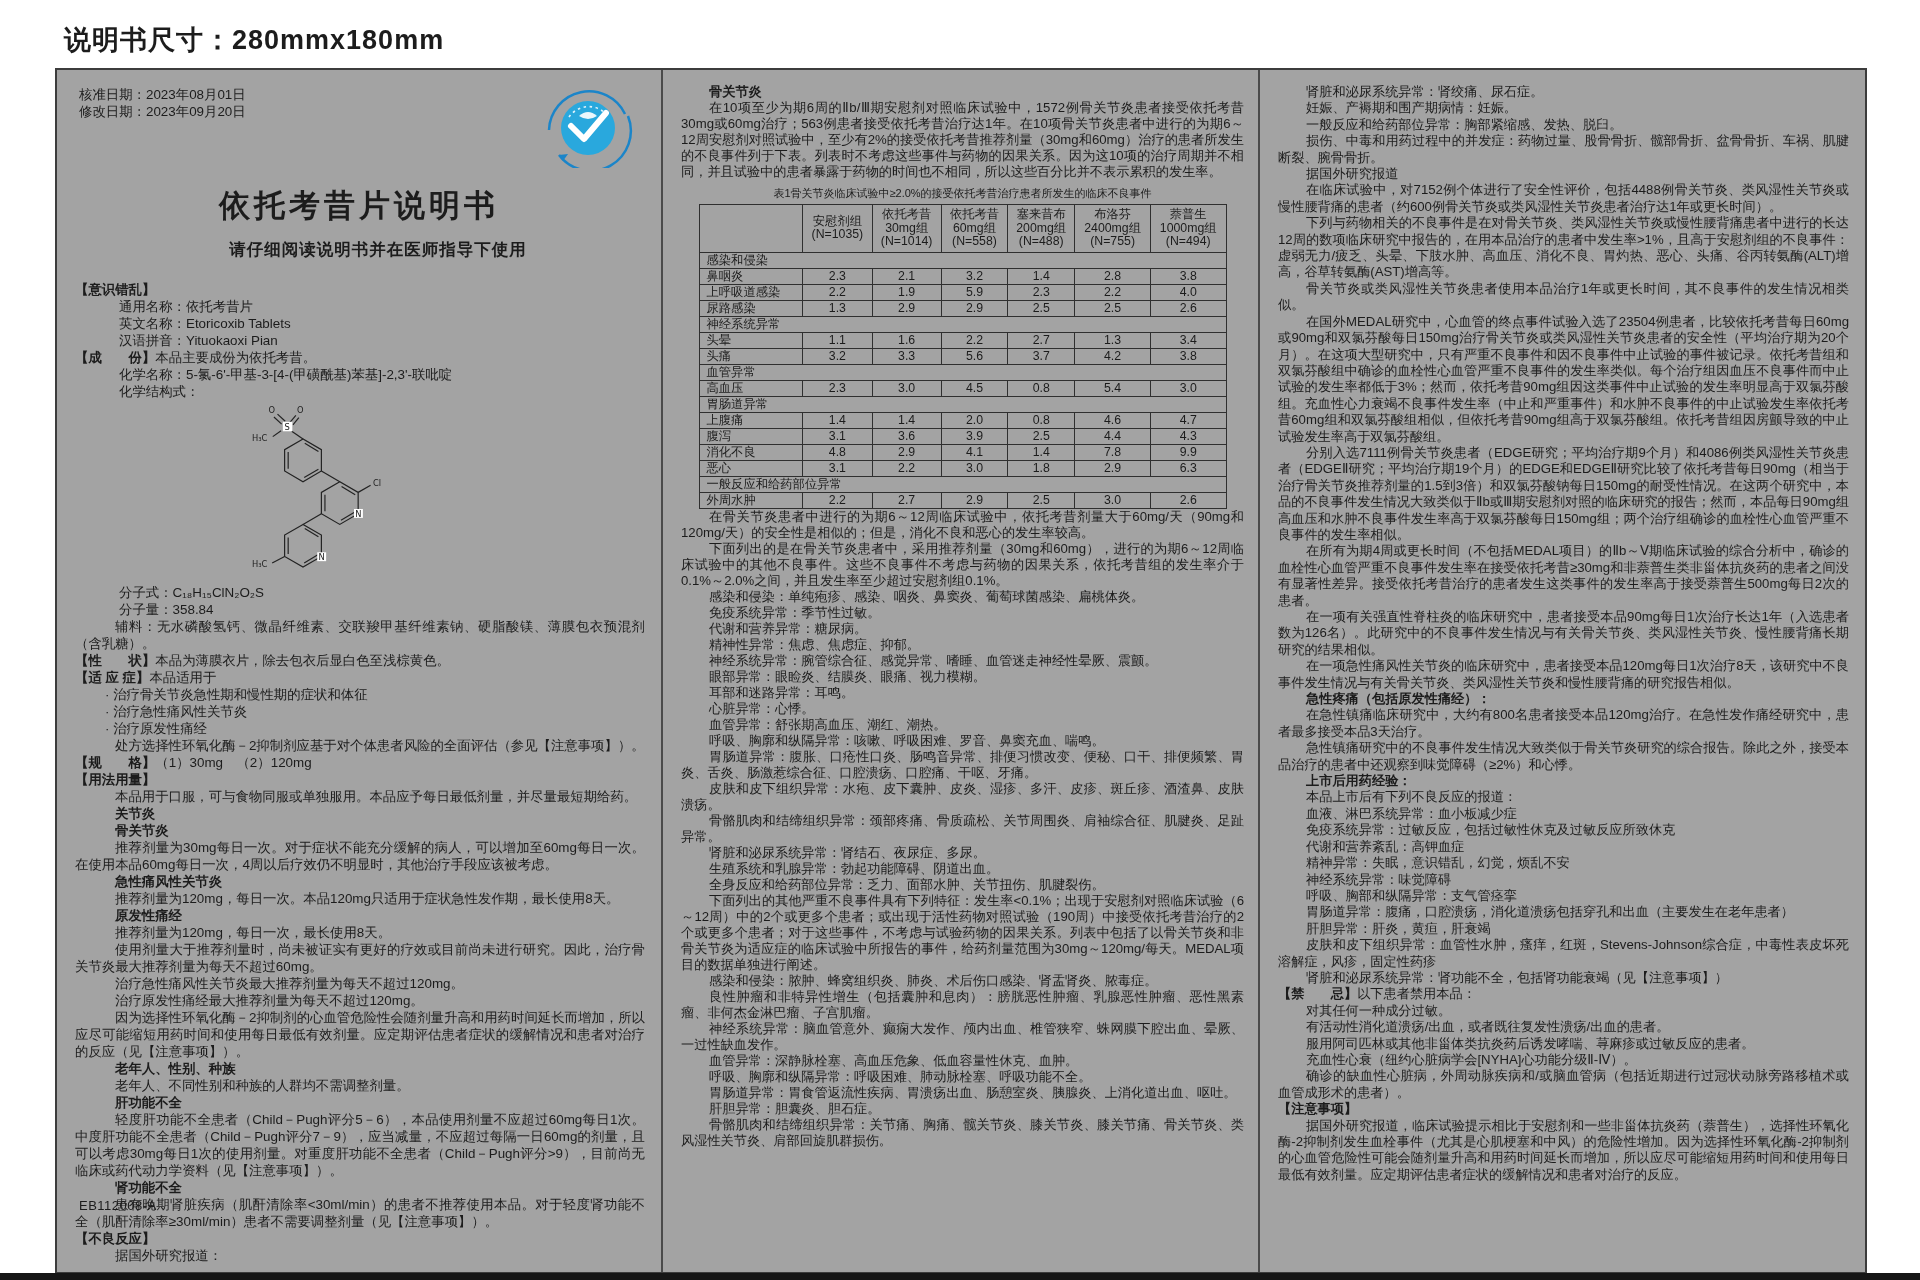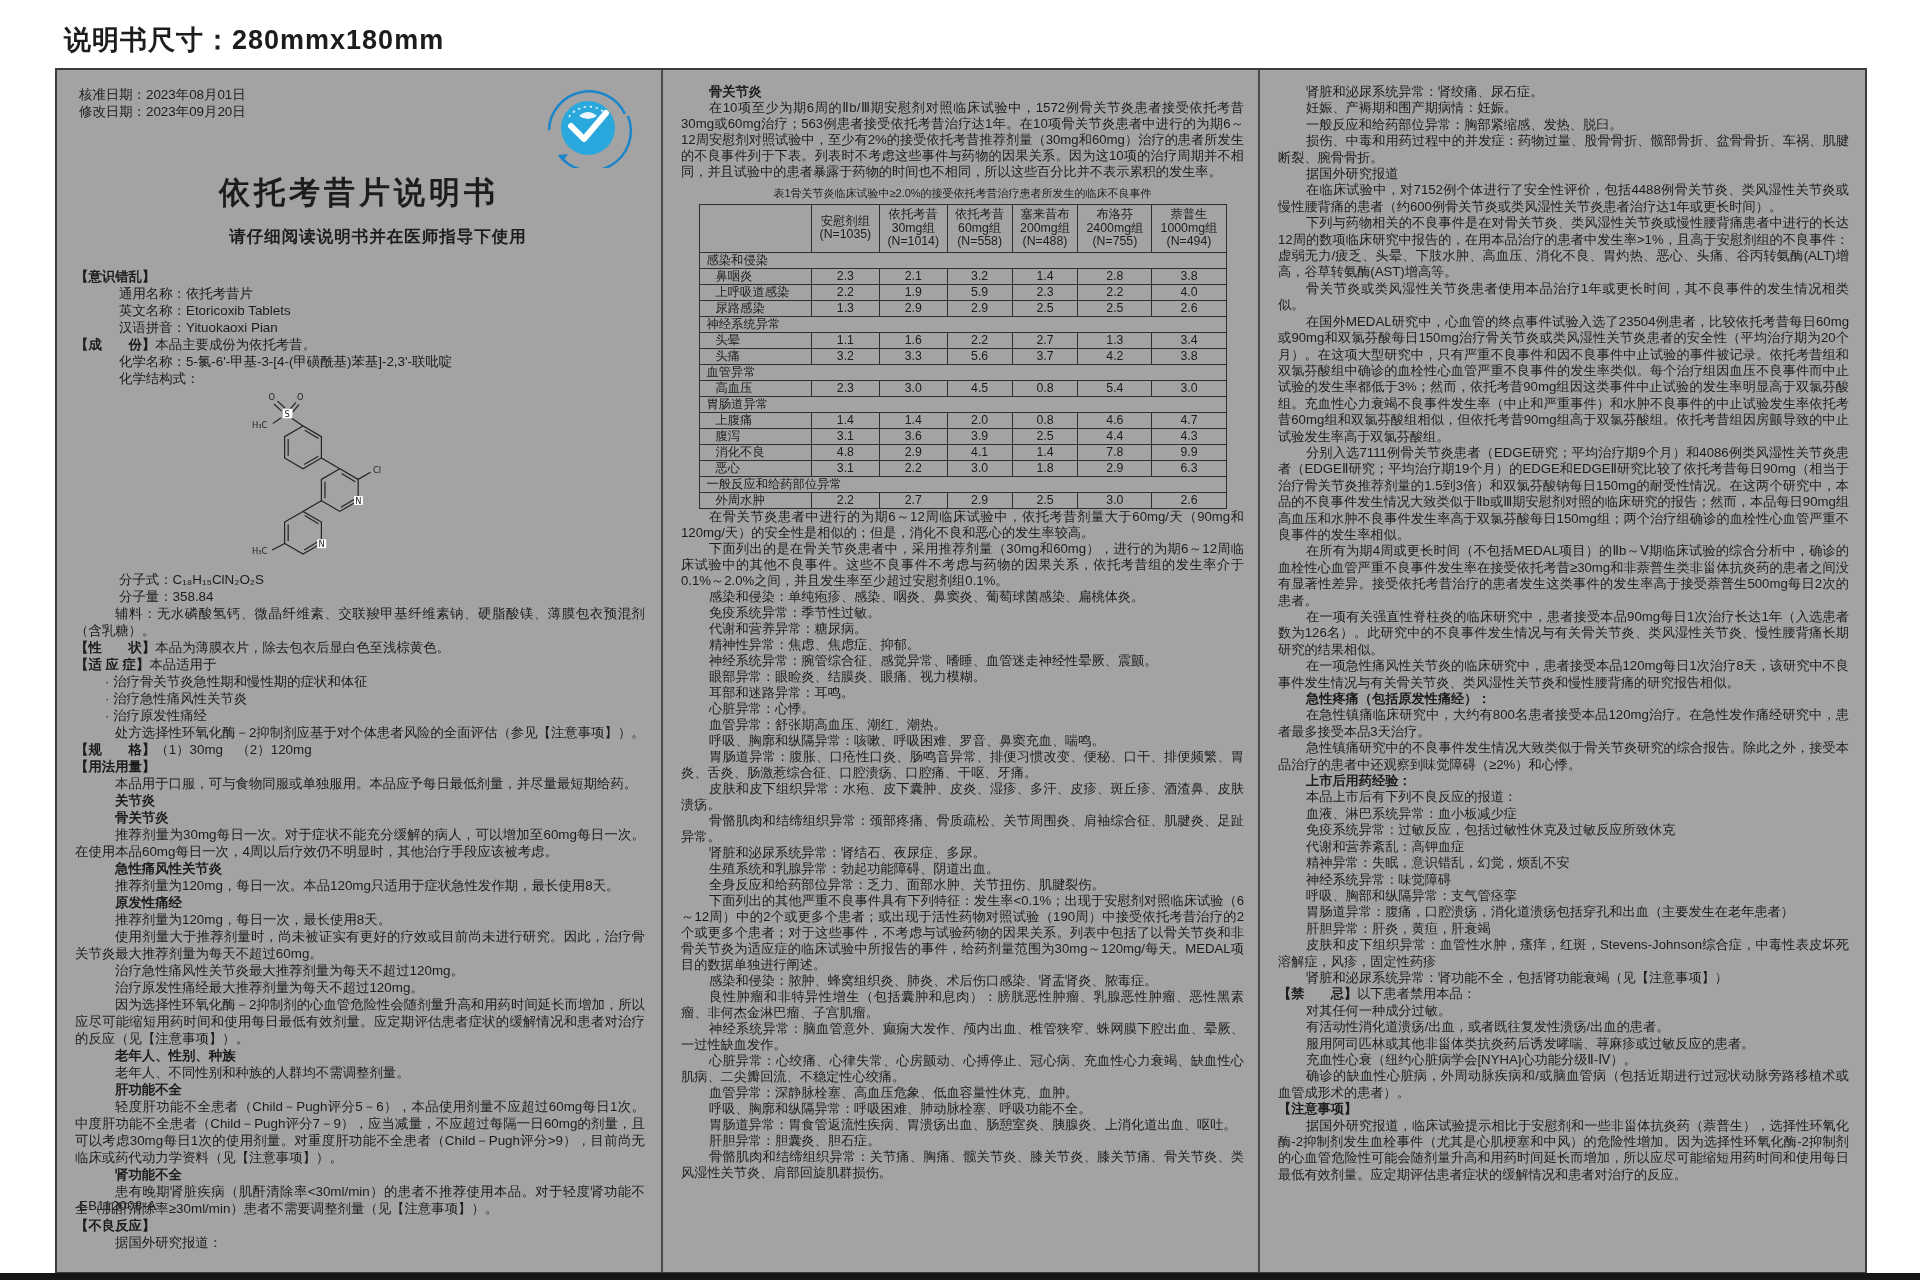--- a/index.html
+++ b/index.html
@@ -6,42 +6,42 @@
   body{width:1920px;height:1280px;position:relative;overflow:hidden;
        font-family:"Liberation Sans","DejaVu Sans",sans-serif;color:#1c1c1c;}
   .size-note{position:absolute;left:64px;top:22px;font-size:27px;font-weight:600;letter-spacing:1px;}
   .page{position:absolute;left:55px;top:68px;width:1808px;height:1202px;border:2px solid #3c3c3c;background:#a3a3a3;}
   .col{position:absolute;top:0;bottom:0;overflow:hidden;}
   .col1{left:0;width:604px;}
   .col2{left:604px;width:597px;border-left:2px solid #4a4a4a;}
   .col3{left:1201px;width:605px;border-left:2px solid #4a4a4a;}
   .dates{margin:16px 0 0 22px;font-size:13.5px;line-height:19px;}
   .logo{position:absolute;left:472px;top:16px;}
-  .title{text-align:center;font-size:31px;font-weight:bold;letter-spacing:4px;margin-top:52px;}
+  .title{text-align:center;font-size:31px;font-weight:bold;letter-spacing:4px;margin-top:65px;}
   .subtitle{text-align:center;font-size:16.5px;font-weight:bold;letter-spacing:1px;margin-top:12px;padding-left:38px;}
   .body{padding:14px 16px 0 18px;}
   .col1 .body{padding-top:20px;}
   .ln{font-size:13.2px;line-height:16px;text-align:justify;}
   .col1 .ln{line-height:17px;font-size:13.4px;}
   .col3 .ln{line-height:16.4px;}
   .ln b{font-weight:bold;}
   .p{text-indent:40px;}
   .col2 .p,.col3 .p{text-indent:28px;}
   .ind{margin-left:44px;}
   .bul{margin-left:30px;}
   .h{font-weight:bold;margin-left:28px;}
   .col1 .h{margin-left:40px;}
   .sec{}
   .structure{margin:4px 0 4px 138px;}
   .tbl-title{font-size:11px;text-align:center;margin:6px 0 3px;}
   table.ae{border-collapse:collapse;margin:0 auto;width:528px;}
   table.ae th,table.ae td{border:1px solid #2f2f2f;font-size:12.3px;}
   table.ae th{font-weight:normal;text-align:center;white-space:pre-line;line-height:13.5px;padding:3px 2px;}
   table.ae td{height:15px;padding:0 3px;text-align:center;line-height:14px;}
-  table.ae td.lbl{text-align:left;padding-left:16px;}
+  table.ae td.lbl{text-align:left;padding-left:7px;}
   table.ae td.trsec{text-align:left;padding-left:7px;}
   .page-code{position:absolute;left:22px;top:1128px;font-size:13px;letter-spacing:.5px;text-align:right;}
   .bottom-bar{position:absolute;left:0;top:1273px;width:1920px;height:7px;background:#161616;}
   svg text{font-family:"DejaVu Sans","Liberation Sans",sans-serif;}
 </style>
 </head>
 <body>
 
 <div class="size-note">说明书尺寸：280mmx180mm</div>
 
@@ -330,21 +330,20 @@
           <div class="ln p"><span>胃肠道异常：腹胀、口疮性口炎、肠鸣音异常、排便习惯改变、便秘、口干、排便频繁、胃炎、舌炎、肠激惹综合征、口腔溃疡、口腔痛、干呕、牙痛。</span></div>
           <div class="ln p"><span>皮肤和皮下组织异常：水疱、皮下囊肿、皮炎、湿疹、多汗、皮疹、斑丘疹、酒渣鼻、皮肤溃疡。</span></div>
           <div class="ln p"><span>骨骼肌肉和结缔组织异常：颈部疼痛、骨质疏松、关节周围炎、肩袖综合征、肌腱炎、足趾异常。</span></div>
           <div class="ln p"><span>肾脏和泌尿系统异常：肾结石、夜尿症、多尿。</span></div>
           <div class="ln p"><span>生殖系统和乳腺异常：勃起功能障碍、阴道出血。</span></div>
           <div class="ln p"><span>全身反应和给药部位异常：乏力、面部水肿、关节扭伤、肌腱裂伤。</span></div>
           <div class="ln p"><span>下面列出的其他严重不良事件具有下列特征：发生率&lt;0.1%；出现于安慰剂对照临床试验（6～12周）中的2个或更多个患者；或出现于活性药物对照试验（190周）中接受依托考昔治疗的2个或更多个患者；对于这些事件，不考虑与试验药物的因果关系。列表中包括了以骨关节炎和非骨关节炎为适应症的临床试验中所报告的事件，给药剂量范围为30mg～120mg/每天。MEDAL项目的数据单独进行阐述。</span></div>
           <div class="ln p"><span>感染和侵染：脓肿、蜂窝组织炎、肺炎、术后伤口感染、肾盂肾炎、脓毒症。</span></div>
           <div class="ln p"><span>良性肿瘤和非特异性增生（包括囊肿和息肉）：膀胱恶性肿瘤、乳腺恶性肿瘤、恶性黑素瘤、非何杰金淋巴瘤、子宫肌瘤。</span></div>
           <div class="ln p"><span>神经系统异常：脑血管意外、癫痫大发作、颅内出血、椎管狭窄、蛛网膜下腔出血、晕厥、一过性缺血发作。</span></div>
-          <div class="ln p"><span>心脏异常：心绞痛、心律失常、心房颤动、心搏停止、冠心病、充血性心力衰竭、缺血性心肌病、二尖瓣回流、不稳定性心绞痛。</span></div>
           <div class="ln p"><span>血管异常：深静脉栓塞、高血压危象、低血容量性休克、血肿。</span></div>
           <div class="ln p"><span>呼吸、胸廓和纵隔异常：呼吸困难、肺动脉栓塞、呼吸功能不全。</span></div>
           <div class="ln p"><span>胃肠道异常：胃食管返流性疾病、胃溃疡出血、肠憩室炎、胰腺炎、上消化道出血、呕吐。</span></div>
           <div class="ln p"><span>肝胆异常：胆囊炎、胆石症。</span></div>
           <div class="ln p"><span>骨骼肌肉和结缔组织异常：关节痛、胸痛、髋关节炎、膝关节炎、膝关节痛、骨关节炎、类风湿性关节炎、肩部回旋肌群损伤。</span></div>
         </div>
     </div>
   </div>
 
   <div class="col col3">

